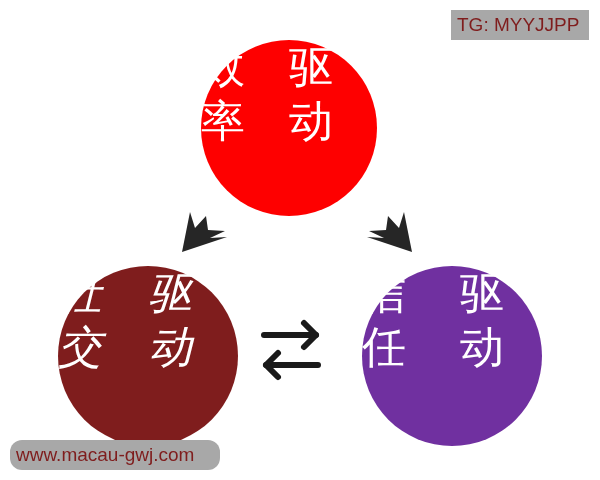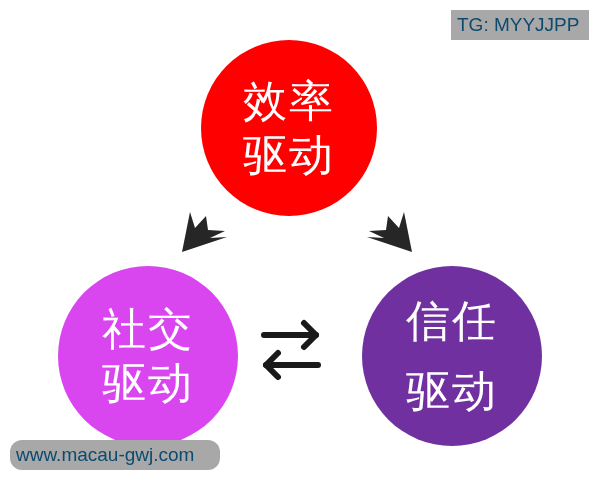--- a/index.html
+++ b/index.html
@@ -1,37 +1,37 @@
 <!DOCTYPE html>
 <html><head>
   <meta charset="utf-8">
   <style>
     html, body { margin:0; padding:0; }
     body { width:600px; height:480px; background:#ffffff; position:relative; overflow:hidden;
            font-family:"DejaVu Sans", sans-serif; }
-    .circle { position:absolute; border-radius:50%; display:flex; flex-direction:column;
-              align-items:center; justify-content:center; color:#ffffff; }
+    .circle { position:absolute; border-radius:50%; display:flex; 
+              align-items:flex-start; justify-content:center; color:#ffffff; }
     .circle .line { font-size:44px; line-height:54px; letter-spacing:2px; }
     #c-eff { left:201px; top:40px; width:176px; height:176px; }
     #c-soc { left:58px; top:266px; width:180px; height:180px; }
     #c-tru { left:362px; top:266px; width:180px; height:180px; }
-    .wm { position:absolute; background:#a8a8a8; color:#0c4a6e; font-family:"Liberation Sans", sans-serif; }
+    .wm { position:absolute; background:#a8a8a8; color:#7f1d1d; font-family:"Liberation Sans", sans-serif; }
     #wm-tg { left:451px; top:10px; width:138px; height:30px; font-size:19px; line-height:30px; padding-left:6px; box-sizing:border-box; }
     #wm-url { left:10px; top:440px; width:210px; height:30px; font-size:19px; line-height:30px; padding-left:6px; box-sizing:border-box;border-radius:12px; }
     svg.arrow { position:absolute; }
   </style>
 </head>
 <body>
 
 <div id="c-eff" class="circle" style="background:#fe0000;">
   <div class="line">效率</div>
   <div class="line">驱动</div>
 </div>
 
-<div id="c-soc" class="circle" style="background:#d946ef;">
+<div id="c-soc" class="circle" style="background:#7f1d1d;font-style:italic;">
   <div class="line">社交</div>
   <div class="line">驱动</div>
 </div>
 
 <div id="c-tru" class="circle" style="background:#7030a0;gap:16px;">
   <div class="line">信任</div>
   <div class="line">驱动</div>
 </div>
 
 <svg class="arrow" style="left:180px;top:195px;" width="60" height="60" viewBox="0 0 60 60">

